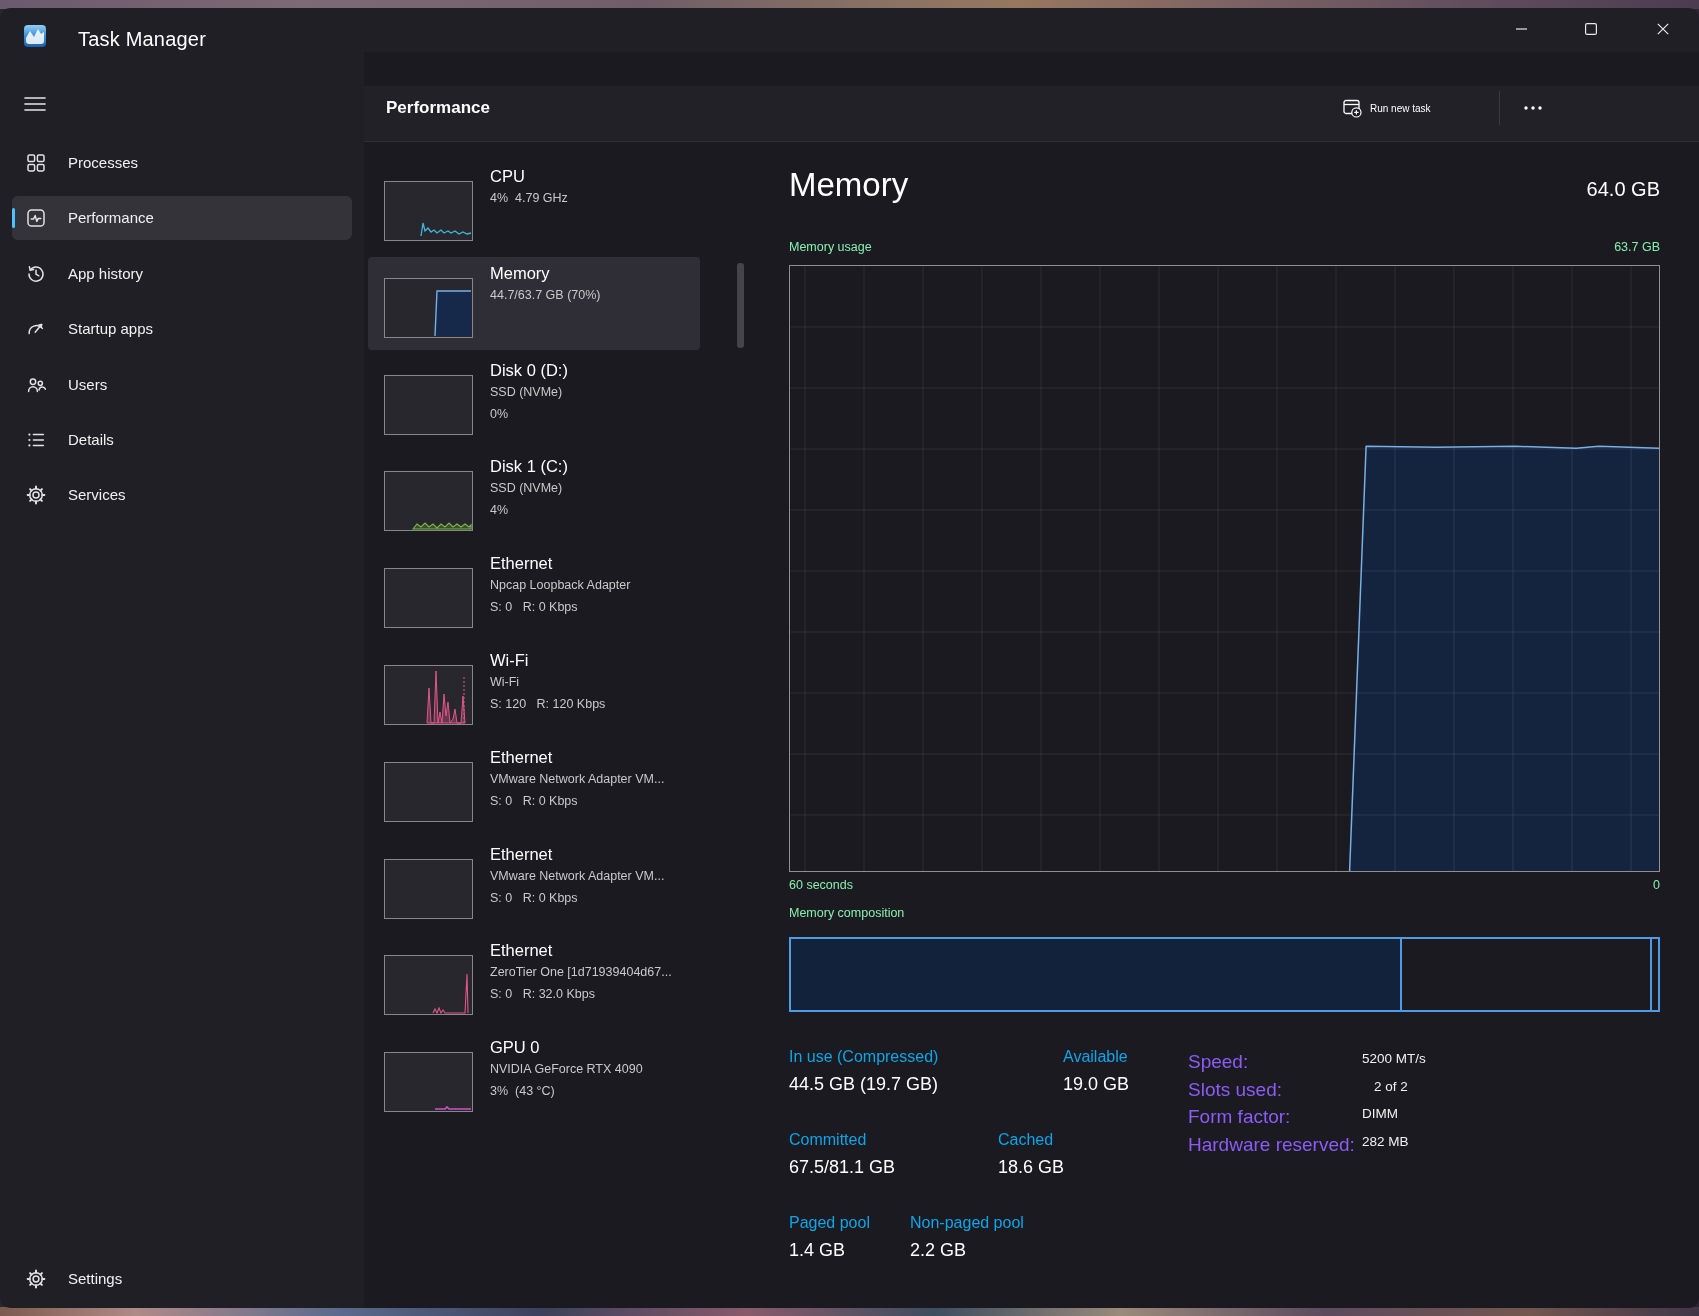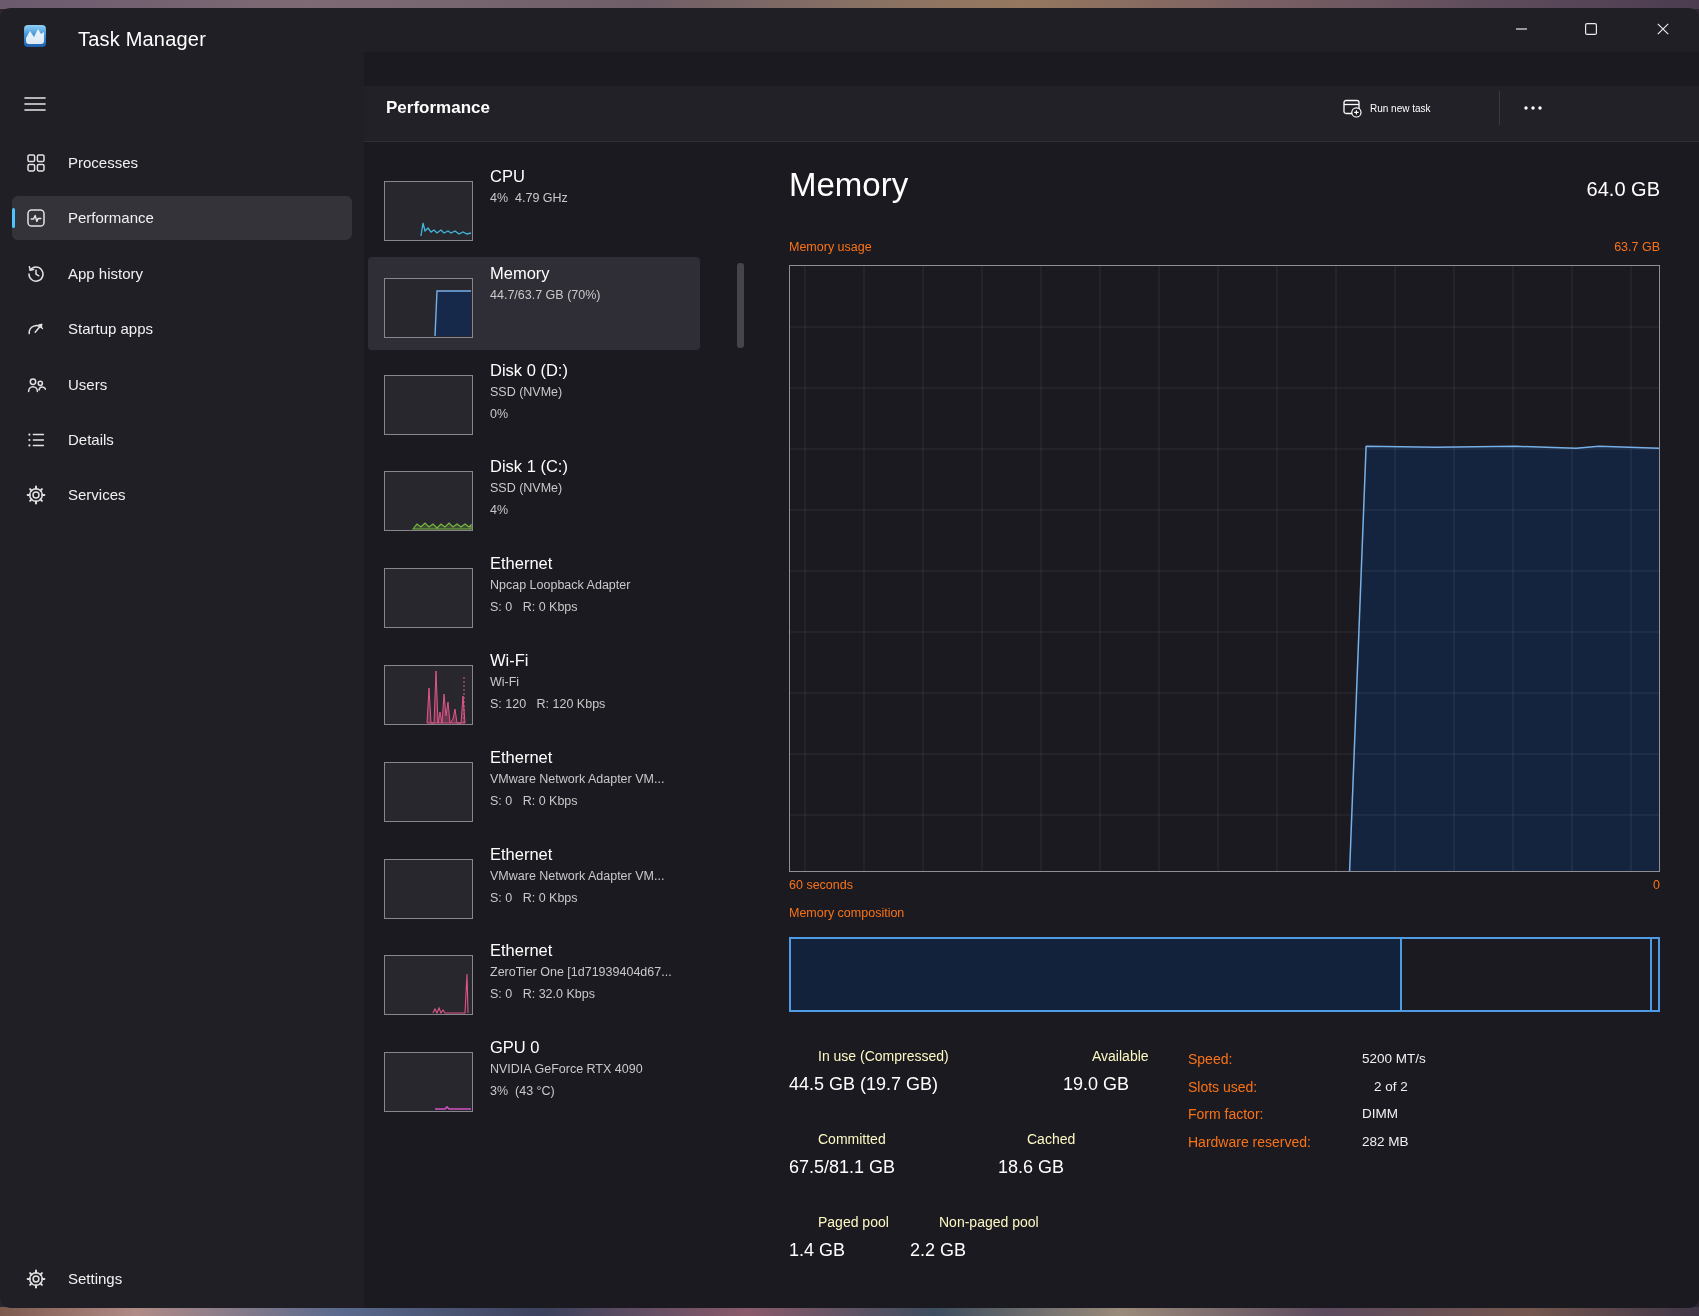--- a/index.html
+++ b/index.html
@@ -34,28 +34,28 @@
   .psub{position:absolute;left:122px;font-size:12.5px;color:#c9c9c9;white-space:pre;}
   .scrollthumb{left:737px;top:263px;width:7px;height:85px;border-radius:3px;background:#45444b;}
   
   .runtask{left:1333px;top:89px;width:152px;height:38px;border-radius:4px;display:flex;align-items:center;color:#ffffff;}
   .runtask .lbl{margin-left:8px;font-size:10px;}
   .hdivider{left:1499px;top:91px;width:1px;height:34px;background:#3a3940;}
   .morebtn{left:1510px;top:89px;width:46px;height:38px;border-radius:4px;display:flex;align-items:center;justify-content:center;}
   
   .memtitle{left:789px;top:166px;font-size:33px;font-weight:300;color:#ffffff;}
   .memtotal{top:178px;right:39px;font-size:20px;font-weight:300;color:#ffffff;}
-  .caption{font-size:12.5px;color:#f97316;}
+  .caption{font-size:12.5px;color:#86efac;}
   .chart{left:789px;top:265px;width:871px;height:607px;border:1px solid #8e8e94;box-sizing:border-box;background:#1b1a21;}
   .compbar{left:789px;top:937px;width:871px;height:75px;border:2px solid #4f9be4;box-sizing:border-box;background:#1b1a21;}
   .inuse-seg{position:absolute;left:0;top:0;height:71px;background:#13223b;border-right:2px solid #4f9be4;}
   .free-div{position:absolute;top:0;width:2px;height:71px;background:#4f9be4;}
-  .statlabel{font-size:14px;color:#fef9c3;margin-left:29px;}
+  .statlabel{font-size:16px;color:#0ea5e9;}
   .statvalue{font-size:18px;font-weight:400;color:#ffffff;}
-  .dlabel{font-size:14px;color:#f97316;}
+  .dlabel{font-size:19px;color:#8b5cf6;}
   .dvalue{font-size:13.5px;color:#f0f0f0;}
 </style>
 </head>
 <body>
 
 <div class="stage">
   <div class="abs desk-top"></div>
   <div class="abs desk-bottom"></div>
 
   <div class="abs window">

